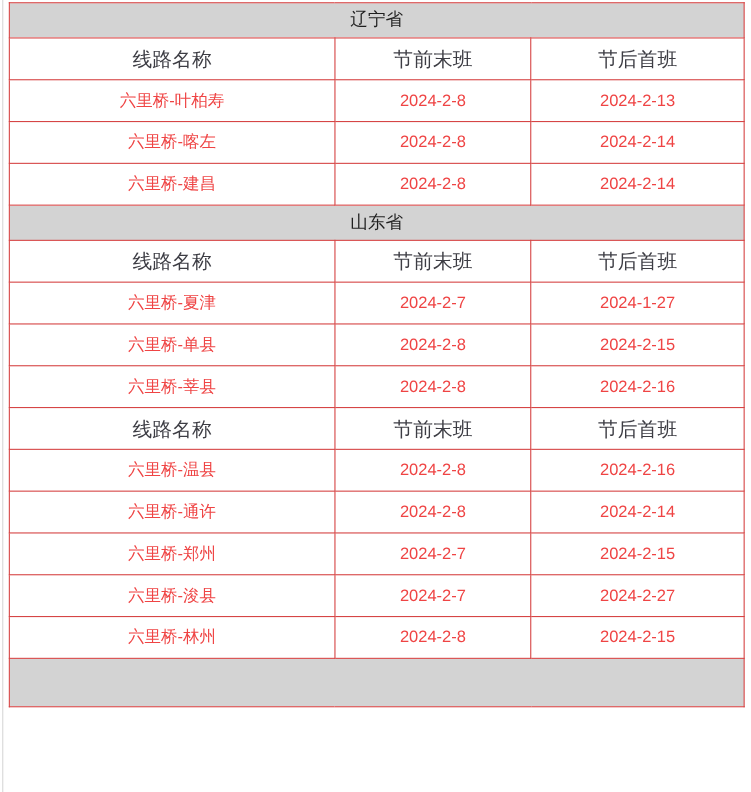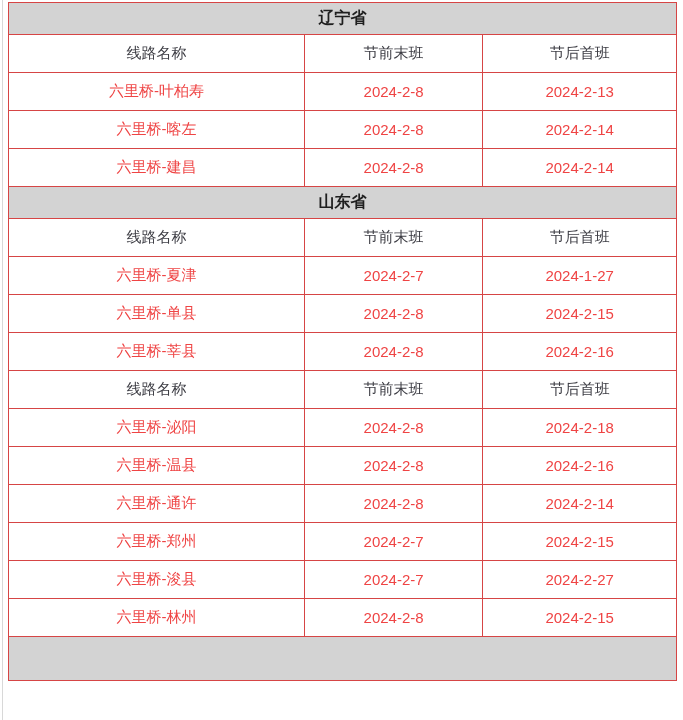--- a/index.html
+++ b/index.html
@@ -37,26 +37,26 @@
     vertical-align: middle;
     padding: 0;
     overflow: hidden;
     white-space: nowrap;
   }
   tr.section-row { height: 32px; }
   tr.section-row th {
     background: #d3d3d3;
     color: #1f1f1f;
     font-size: 16px;
-    font-weight: bold;
+    font-weight: normal;
   }
   tr.colhead-row { height: 38px; }
   tr.colhead-row td {
     color: #3d3d44;
-    font-size: 15px;
+    font-size: 18px;
     font-weight: normal;
   }
   tr.data-row { height: 38px; }
   tr.data-row td {
     color: #ef4444;
     font-size: 15px;
   }
   tr.partial-row { height: 44px; }
   tr.partial-row th { background: #d3d3d3; }
   col.c1 { width: 44.3%; }
@@ -124,25 +124,20 @@
       <td>2024-2-8</td>
       <td>2024-2-16</td>
     </tr>
 
     <tr class="colhead-row">
       <td>线路名称</td>
       <td>节前末班</td>
       <td>节后首班</td>
     </tr>
     <tr class="data-row">
-      <td>六里桥-泌阳</td>
-      <td>2024-2-8</td>
-      <td>2024-2-18</td>
-    </tr>
-    <tr class="data-row">
       <td>六里桥-温县</td>
       <td>2024-2-8</td>
       <td>2024-2-16</td>
     </tr>
     <tr class="data-row">
       <td>六里桥-通许</td>
       <td>2024-2-8</td>
       <td>2024-2-14</td>
     </tr>
     <tr class="data-row">

